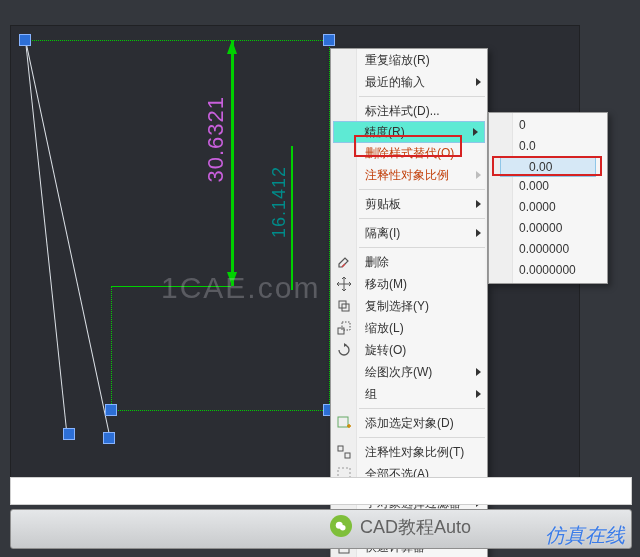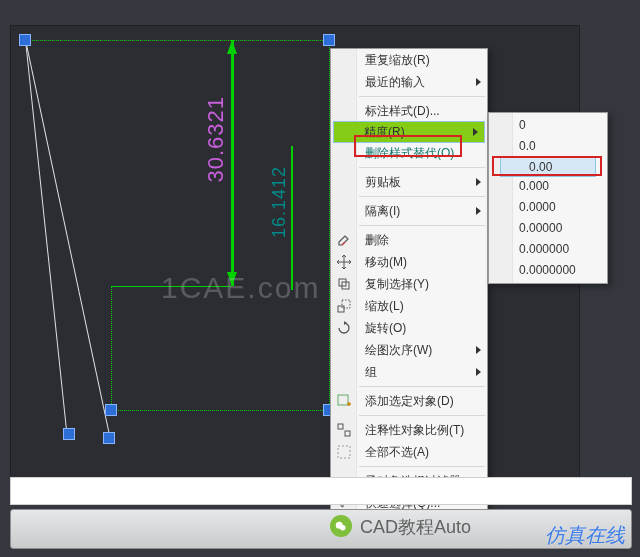--- a/index.html
+++ b/index.html
@@ -20,22 +20,22 @@
   .dim-text { position: absolute; color: #c85fdc; font-size: 22px; font-weight: 400; writing-mode: vertical-rl; transform: rotate(180deg); letter-spacing: 1px; }
   .dim-text2 { position: absolute; color: #008b8a; font-size: 18px; font-weight: 400; writing-mode: vertical-rl; transform: rotate(180deg); letter-spacing: 1px; }
 
   .white-line { position: absolute; background: #dde2e8; width: 1px; }
 
   .watermark { position: absolute; color: rgba(200,200,205,0.3); font-size: 30px; font-weight: 400; letter-spacing: 2px; }
 
   .context-menu { position: absolute; left: 330px; top: 48px; width: 158px; background: #f6f6f6; border: 1px solid #9a9a9a; box-shadow: 3px 3px 6px rgba(0,0,0,0.35); }
   .menu-icon-col { position: absolute; left: 0; top: 0; bottom: 0; width: 26px; background: #efefef; border-right: 1px solid #e4e4e4; }
   .menu-item { position: relative; height: 22px; line-height: 22px; padding-left: 34px; padding-right: 18px; color: #333; white-space: nowrap; display: flex; align-items: center; }
-  .menu-item.disabled { color: #0f766e; }
-  .menu-item.hover { background: #84cc16; border: 1px solid #8fc6e8; height: 22px; margin: -1px 2px; padding-left: 30px; }
+  .menu-item.disabled { color: #c2410c; }
+  .menu-item.hover { background: #5eead4; border: 1px solid #8fc6e8; height: 22px; margin: -1px 2px; padding-left: 30px; }
   .menu-item .label { flex: 1; }
   .menu-item .sub { position: absolute; right: 6px; top: 50%; transform: translateY(-50%); width: 0; height: 0; border-top: 4px solid transparent; border-bottom: 4px solid transparent; border-left: 5px solid #333; }
   .menu-item.disabled .sub { border-left-color: #bdbdbd; }
   .menu-sep { height: 1px; background: #d8d8d8; margin: 3px 2px 3px 28px; }
   .menu-icon { position: absolute; left: 5px; top: 50%; transform: translateY(-50%); width: 16px; height: 16px; display: flex; align-items: center; justify-content: center; }
   .menu-icon svg { width: 16px; height: 16px; }
 
   .red-box { position: absolute; border: 2px solid #d62222; pointer-events: none; }
 
   .sub-menu { position: absolute; left: 488px; top: 112px; width: 120px; background: #f6f6f6; border: 1px solid #9a9a9a; box-shadow: 3px 3px 6px rgba(0,0,0,0.35); padding: 2px 0; }
@@ -101,20 +101,24 @@
   <div class="menu-sep"></div>
   <div class="menu-item">
       <span class="label">标注样式(D)...</span>
     </div>
   <div class="menu-item hover">
       <span class="label">精度(R)</span>
       <span class="sub"></span>
     </div>
   <div class="menu-item disabled">
       <span class="label">删除样式替代(O)</span>
+    </div>
+  <div class="menu-item disabled">
+      <span class="label">注释性对象比例</span>
+      <span class="sub"></span>
     </div>
   <div class="menu-sep"></div>
   <div class="menu-item">
       <span class="label">剪贴板</span>
       <span class="sub"></span>
     </div>
   <div class="menu-sep"></div>
   <div class="menu-item">
       <span class="label">隔离(I)</span>
       <span class="sub"></span>

